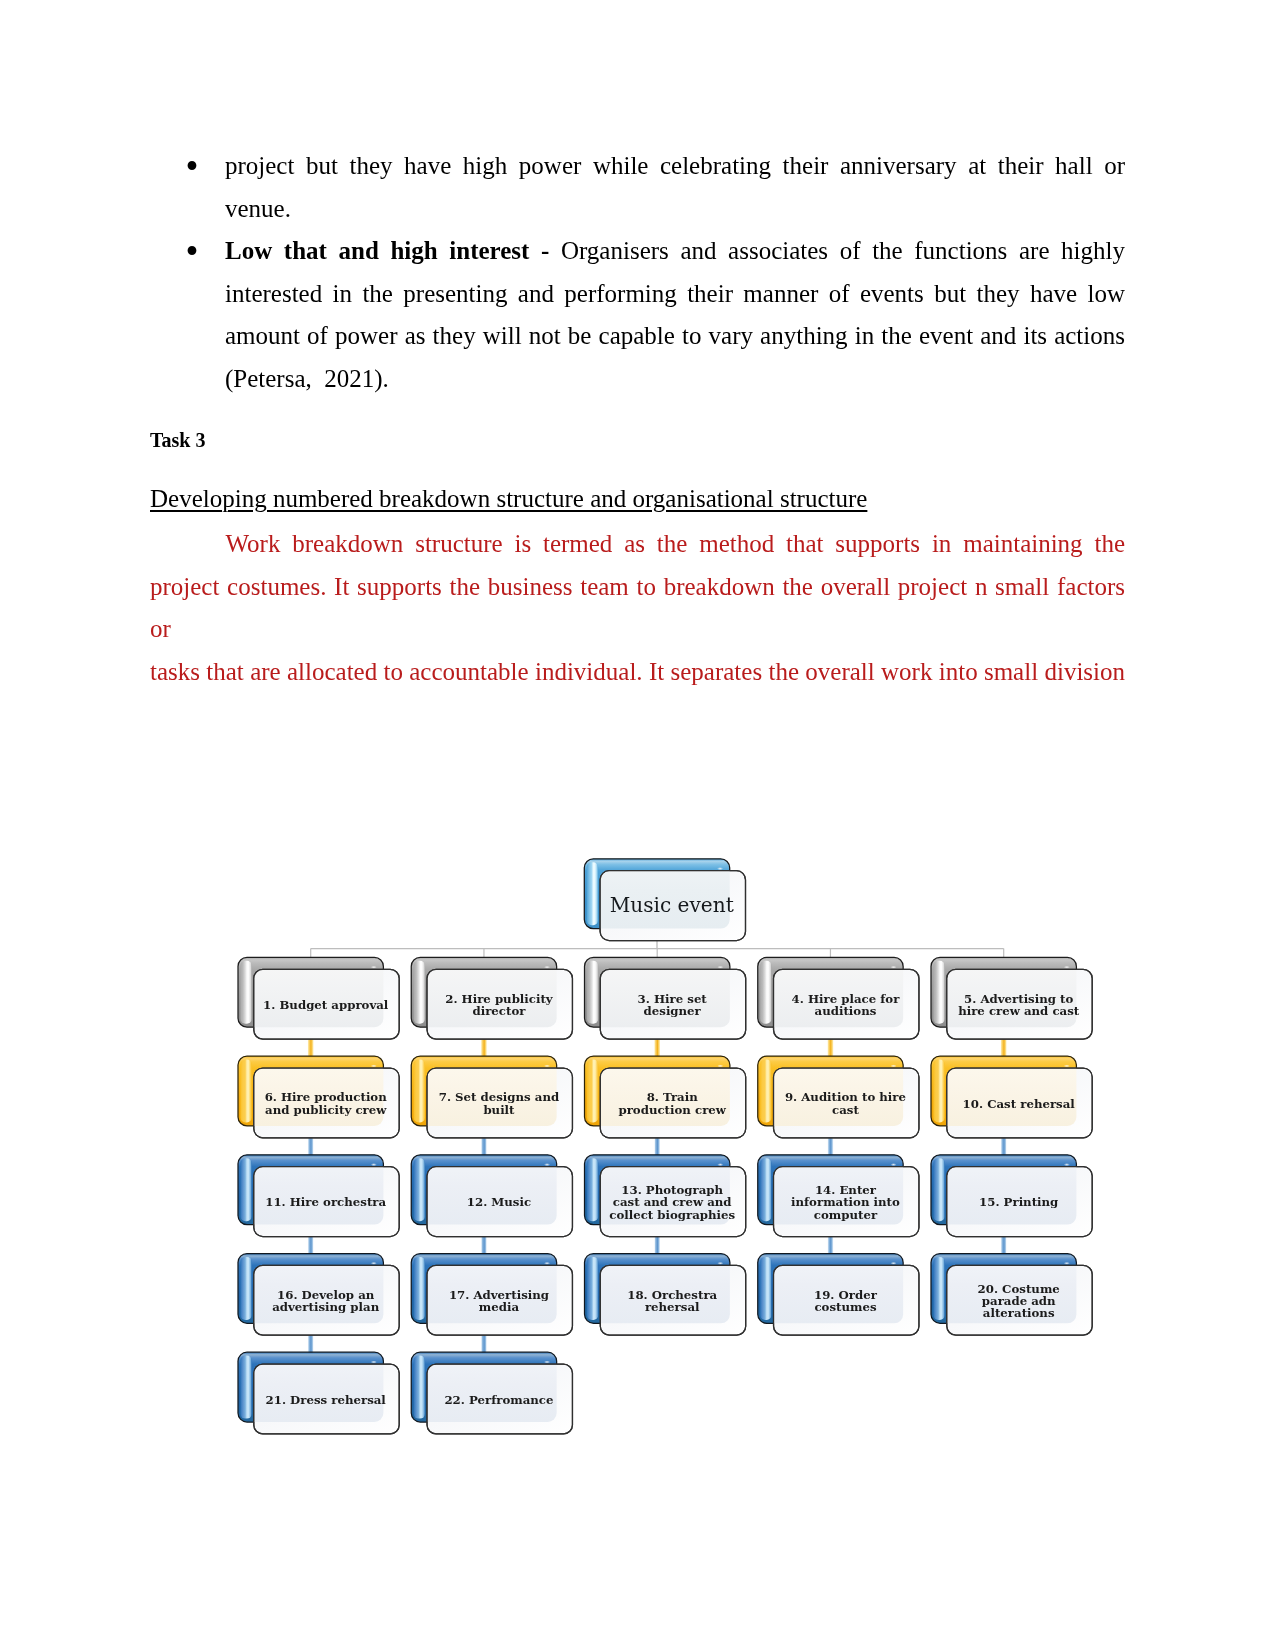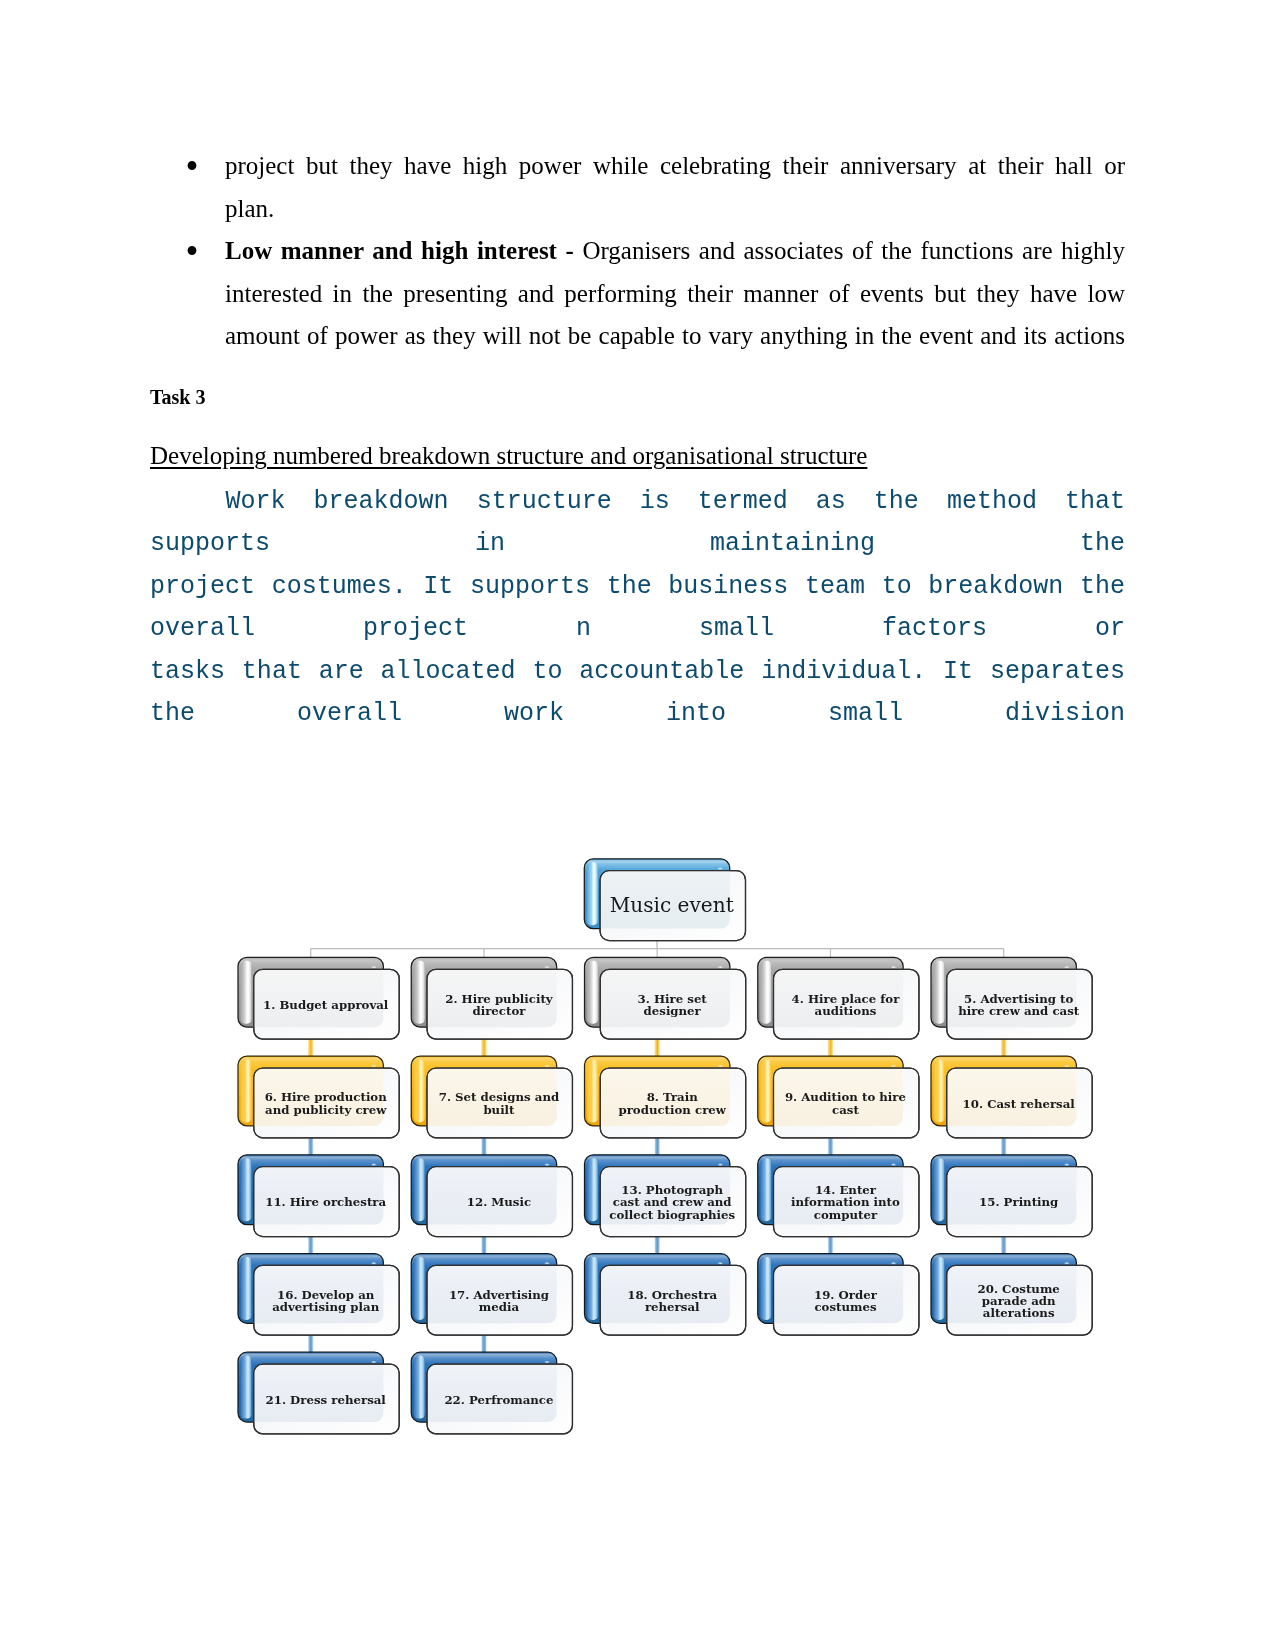--- a/index.html
+++ b/index.html
@@ -3,21 +3,21 @@
 <meta charset="utf-8">
 <title>Task 3 - Work Breakdown Structure</title>
 <style>
   html,body{margin:0;padding:0;}
   body{width:1275px;height:1650px;background:#ffffff;
        font-family:"Liberation Serif", serif;
        -webkit-font-smoothing:antialiased;}
   .page{position:relative;width:1275px;height:1650px;overflow:hidden;}
   .body-col{position:absolute;left:150px;top:145.3px;width:975px;}
 
-  .para{margin:2.9px 0 0 0;font-size:25px;line-height:42.5px;color:#0c4a6e;font-family:Liberation Mono, monospace;}
+  .para{margin:2.9px 0 0 0;font-size:25px;line-height:42.5px;color:#b91c1c;}
   .jline{text-align:justify;text-align-last:justify;white-space:pre-wrap;}
   .jline.jfirst{text-indent:75.5px;}
   .jlast{text-align:left;white-space:pre-wrap;}
   .bullets{margin:0;padding:0;list-style:none;}
   .bullets li{position:relative;font-size:25px;line-height:42.5px;
               padding-left:75px;margin:0;}
   .bullets li .bullet{position:absolute;left:29.9px;top:0;width:24px;height:42.5px;
                       font-family:"Liberation Serif", serif;font-size:37px;line-height:43.3px;
                       color:#000;text-align:center;}
   .bullets li .jline{text-indent:0;}
@@ -36,27 +36,28 @@
 </style>
 </head>
 <body>
 
 <div class="page">
   <div class="body-col">
     <ul class="bullets">
       <li>
         <span class="bullet">•</span>
         <div class="jline">project but they have high power while celebrating their anniversary at their hall or</div>
-        <div class="jlast">plan.</div>
+        <div class="jlast">venue.</div>
       </li>
       <li>
         <span class="bullet">•</span>
-        <div class="jline"><b class="lead">Low manner and high interest - </b><span>Organisers and associates of the functions are highly</span></div>
+        <div class="jline"><b class="lead">Low that and high interest - </b><span>Organisers and associates of the functions are highly</span></div>
         <div class="jline">interested in the presenting and performing their manner of events but they have low</div>
         <div class="jline">amount of power as they will not be capable to vary anything in the event and its actions</div>
+        <div class="jlast">(Petersa,  2021).</div>
       </li>
     </ul>
     <h2 class="task">Task 3</h2>
     <div class="subhead-wrap"><span class="subhead">Developing numbered breakdown structure and organisational structure</span></div>
     <div class="para">
       <div class="jline jfirst">Work breakdown structure is termed as the method that supports in maintaining the</div>
       <div class="jline">project costumes. It supports the business team to breakdown the overall project n small factors or</div>
       <div class="jline">tasks that are allocated to accountable individual. It separates the overall work into small division</div>
     </div>
   </div>

